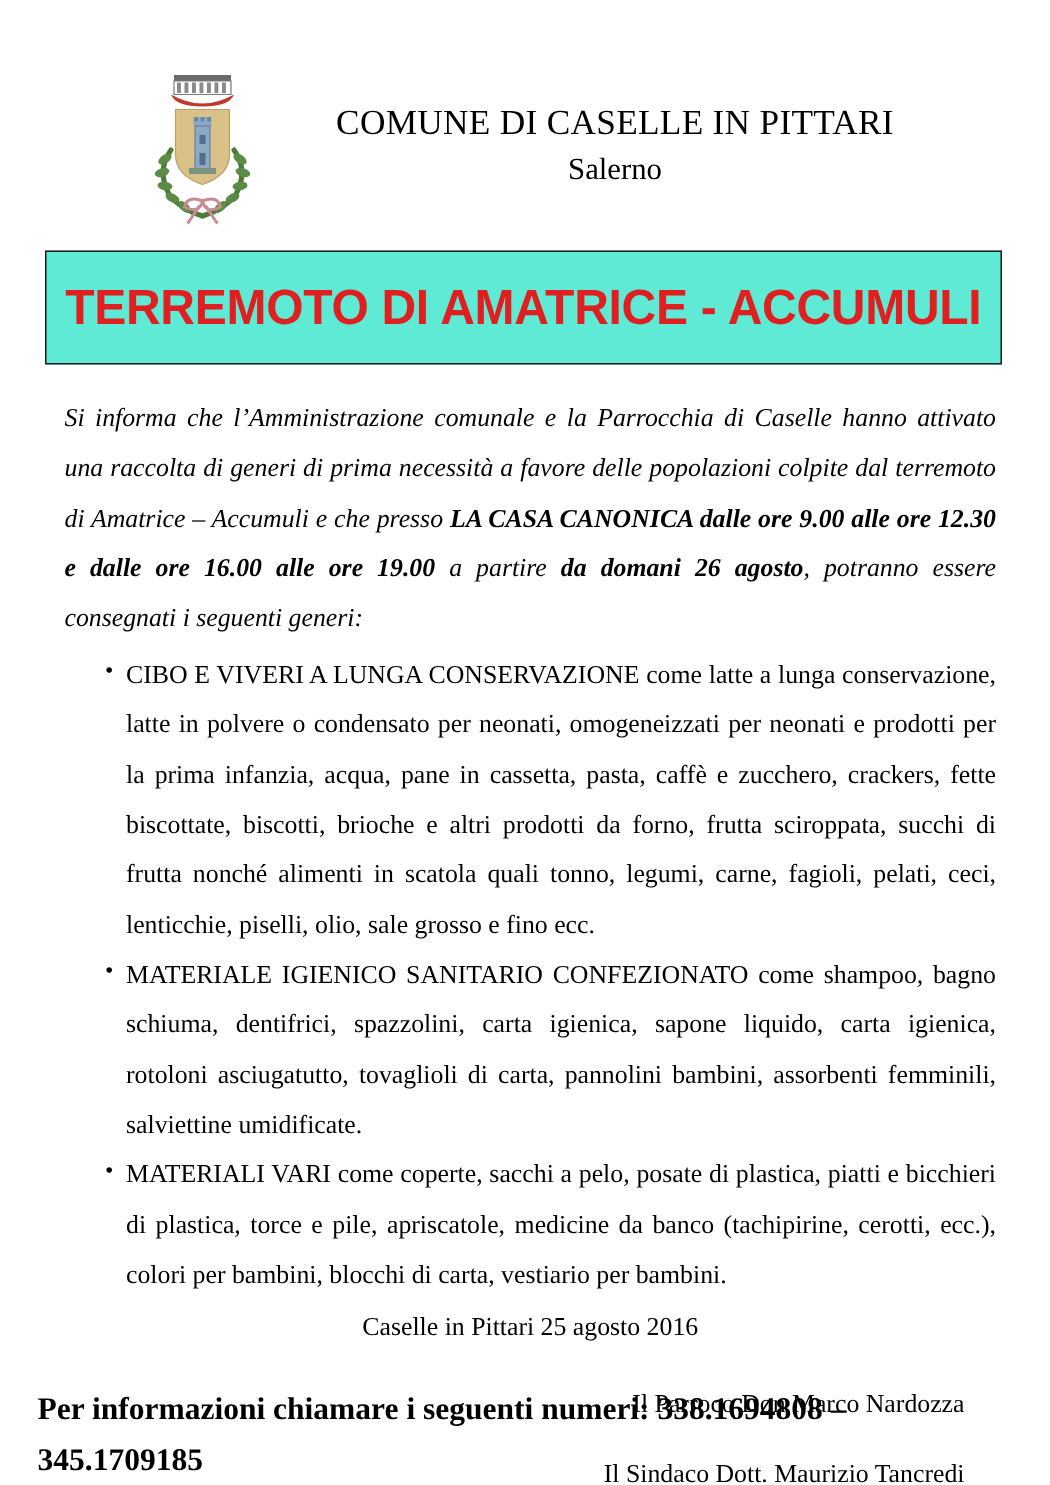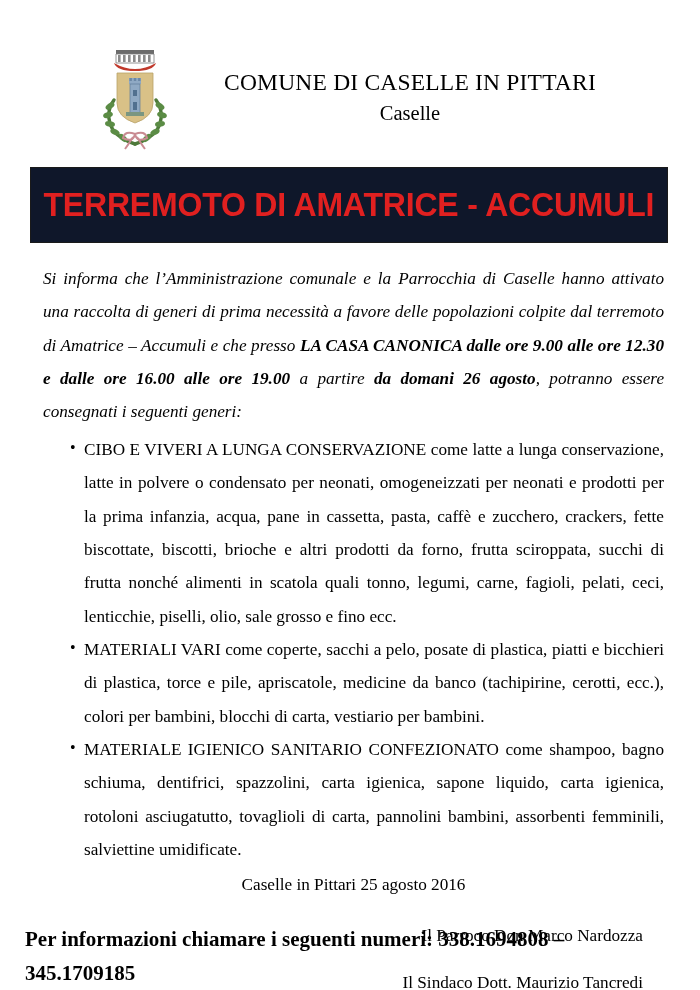--- a/index.html
+++ b/index.html
@@ -13,21 +13,21 @@
   
   .header{display:flex;align-items:center;padding:42px 0 0 0;}
   .crest{width:86px;height:112px;margin-left:92px;flex:none;}
   .head-text{flex:1;text-align:center;margin-left:-10px;margin-right:48px;}
   .head-line1{font-size:23.5px;letter-spacing:.2px;line-height:1.25;white-space:nowrap;}
   .head-line2{font-size:20.5px;line-height:1.35;margin-top:3px;}
 
   
   .title-box{
     position:absolute;left:30px;top:167px;width:638px;height:76px;
-    border:1.6px solid #1a1a1a;background:#0f172a;
+    border:1.6px solid #1a1a1a;background:#5eead4;
     display:flex;align-items:center;justify-content:center;box-sizing:border-box;
   }
   .title-text{
     font-family:"Liberation Sans","DejaVu Sans",sans-serif;
     font-weight:bold;font-size:33px;color:#E02020;
     letter-spacing:-0.2px;white-space:nowrap;
     transform:scaleX(0.97);transform-origin:center;
   }
 
   
@@ -114,36 +114,36 @@
         <g stroke="#c98b92" stroke-width="2" fill="none">
           <path d="M43 92 q-10 -4 -12 4 q10 5 12 -4 z"></path>
           <path d="M43 92 q10 -4 12 4 q-10 5 -12 -4 z"></path>
           <path d="M41 95 q-5 8 -8 12"></path>
           <path d="M45 95 q5 8 8 12"></path>
         </g>
       </svg>
     </div>
     <div class="head-text">
       <div class="head-line1">COMUNE DI CASELLE IN PITTARI</div>
-      <div class="head-line2">Caselle</div>
+      <div class="head-line2">Salerno</div>
     </div>
   </div>
 
   <div class="title-box">
     <span class="title-text">TERREMOTO DI AMATRICE - ACCUMULI</span>
   </div>
 
   <div class="body-wrap">
 
     <p class="para"><span>Si informa che l’Amministrazione comunale e la Parrocchia di Caselle hanno attivato una raccolta di generi di prima necessità a favore delle popolazioni colpite dal terremoto di Amatrice – Accumuli e che presso </span><b>LA CASA CANONICA dalle ore 9.00 alle ore 12.30 e dalle ore 16.00 alle ore 19.00</b><span> a partire </span><b>da domani 26 agosto</b><span>, potranno essere consegnati i seguenti generi:</span></p>
 
     <ul class="goods">
       <li><b>CIBO E VIVERI A LUNGA CONSERVAZIONE</b><span> come latte a lunga conservazione, latte in polvere o  condensato per neonati, omogeneizzati per neonati e prodotti per la prima infanzia, acqua, pane in cassetta, pasta, caffè e zucchero, crackers, fette biscottate, biscotti, brioche e altri prodotti da forno, frutta sciroppata, succhi di frutta nonché alimenti in scatola quali tonno, legumi, carne, fagioli, pelati, ceci, lenticchie, piselli, olio, sale grosso e fino ecc.</span></li>
+      <li><b>MATERIALE IGIENICO SANITARIO CONFEZIONATO</b><span> come shampoo, bagno schiuma, dentifrici, spazzolini, carta igienica, sapone liquido, carta igienica, rotoloni asciugatutto, tovaglioli di carta, pannolini bambini, assorbenti femminili, salviettine umidificate.</span></li>
       <li><b>MATERIALI VARI</b><span> come coperte, sacchi a pelo, posate di plastica, piatti e bicchieri di plastica, torce e pile, apriscatole, medicine da banco (tachipirine, cerotti, ecc.), colori per bambini, blocchi di carta, vestiario per bambini.</span></li>
-      <li><b>MATERIALE IGIENICO SANITARIO CONFEZIONATO</b><span> come shampoo, bagno schiuma, dentifrici, spazzolini, carta igienica, sapone liquido, carta igienica, rotoloni asciugatutto, tovaglioli di carta, pannolini bambini, assorbenti femminili, salviettine umidificate.</span></li>
     </ul>
 
     <div class="date-line">Caselle in Pittari 25 agosto 2016</div>
 
     <div class="signs">
       <div>Il Parroco Don Marco Nardozza</div>
       <div>Il Sindaco Dott. Maurizio Tancredi</div>
     </div>
   </div>
 

